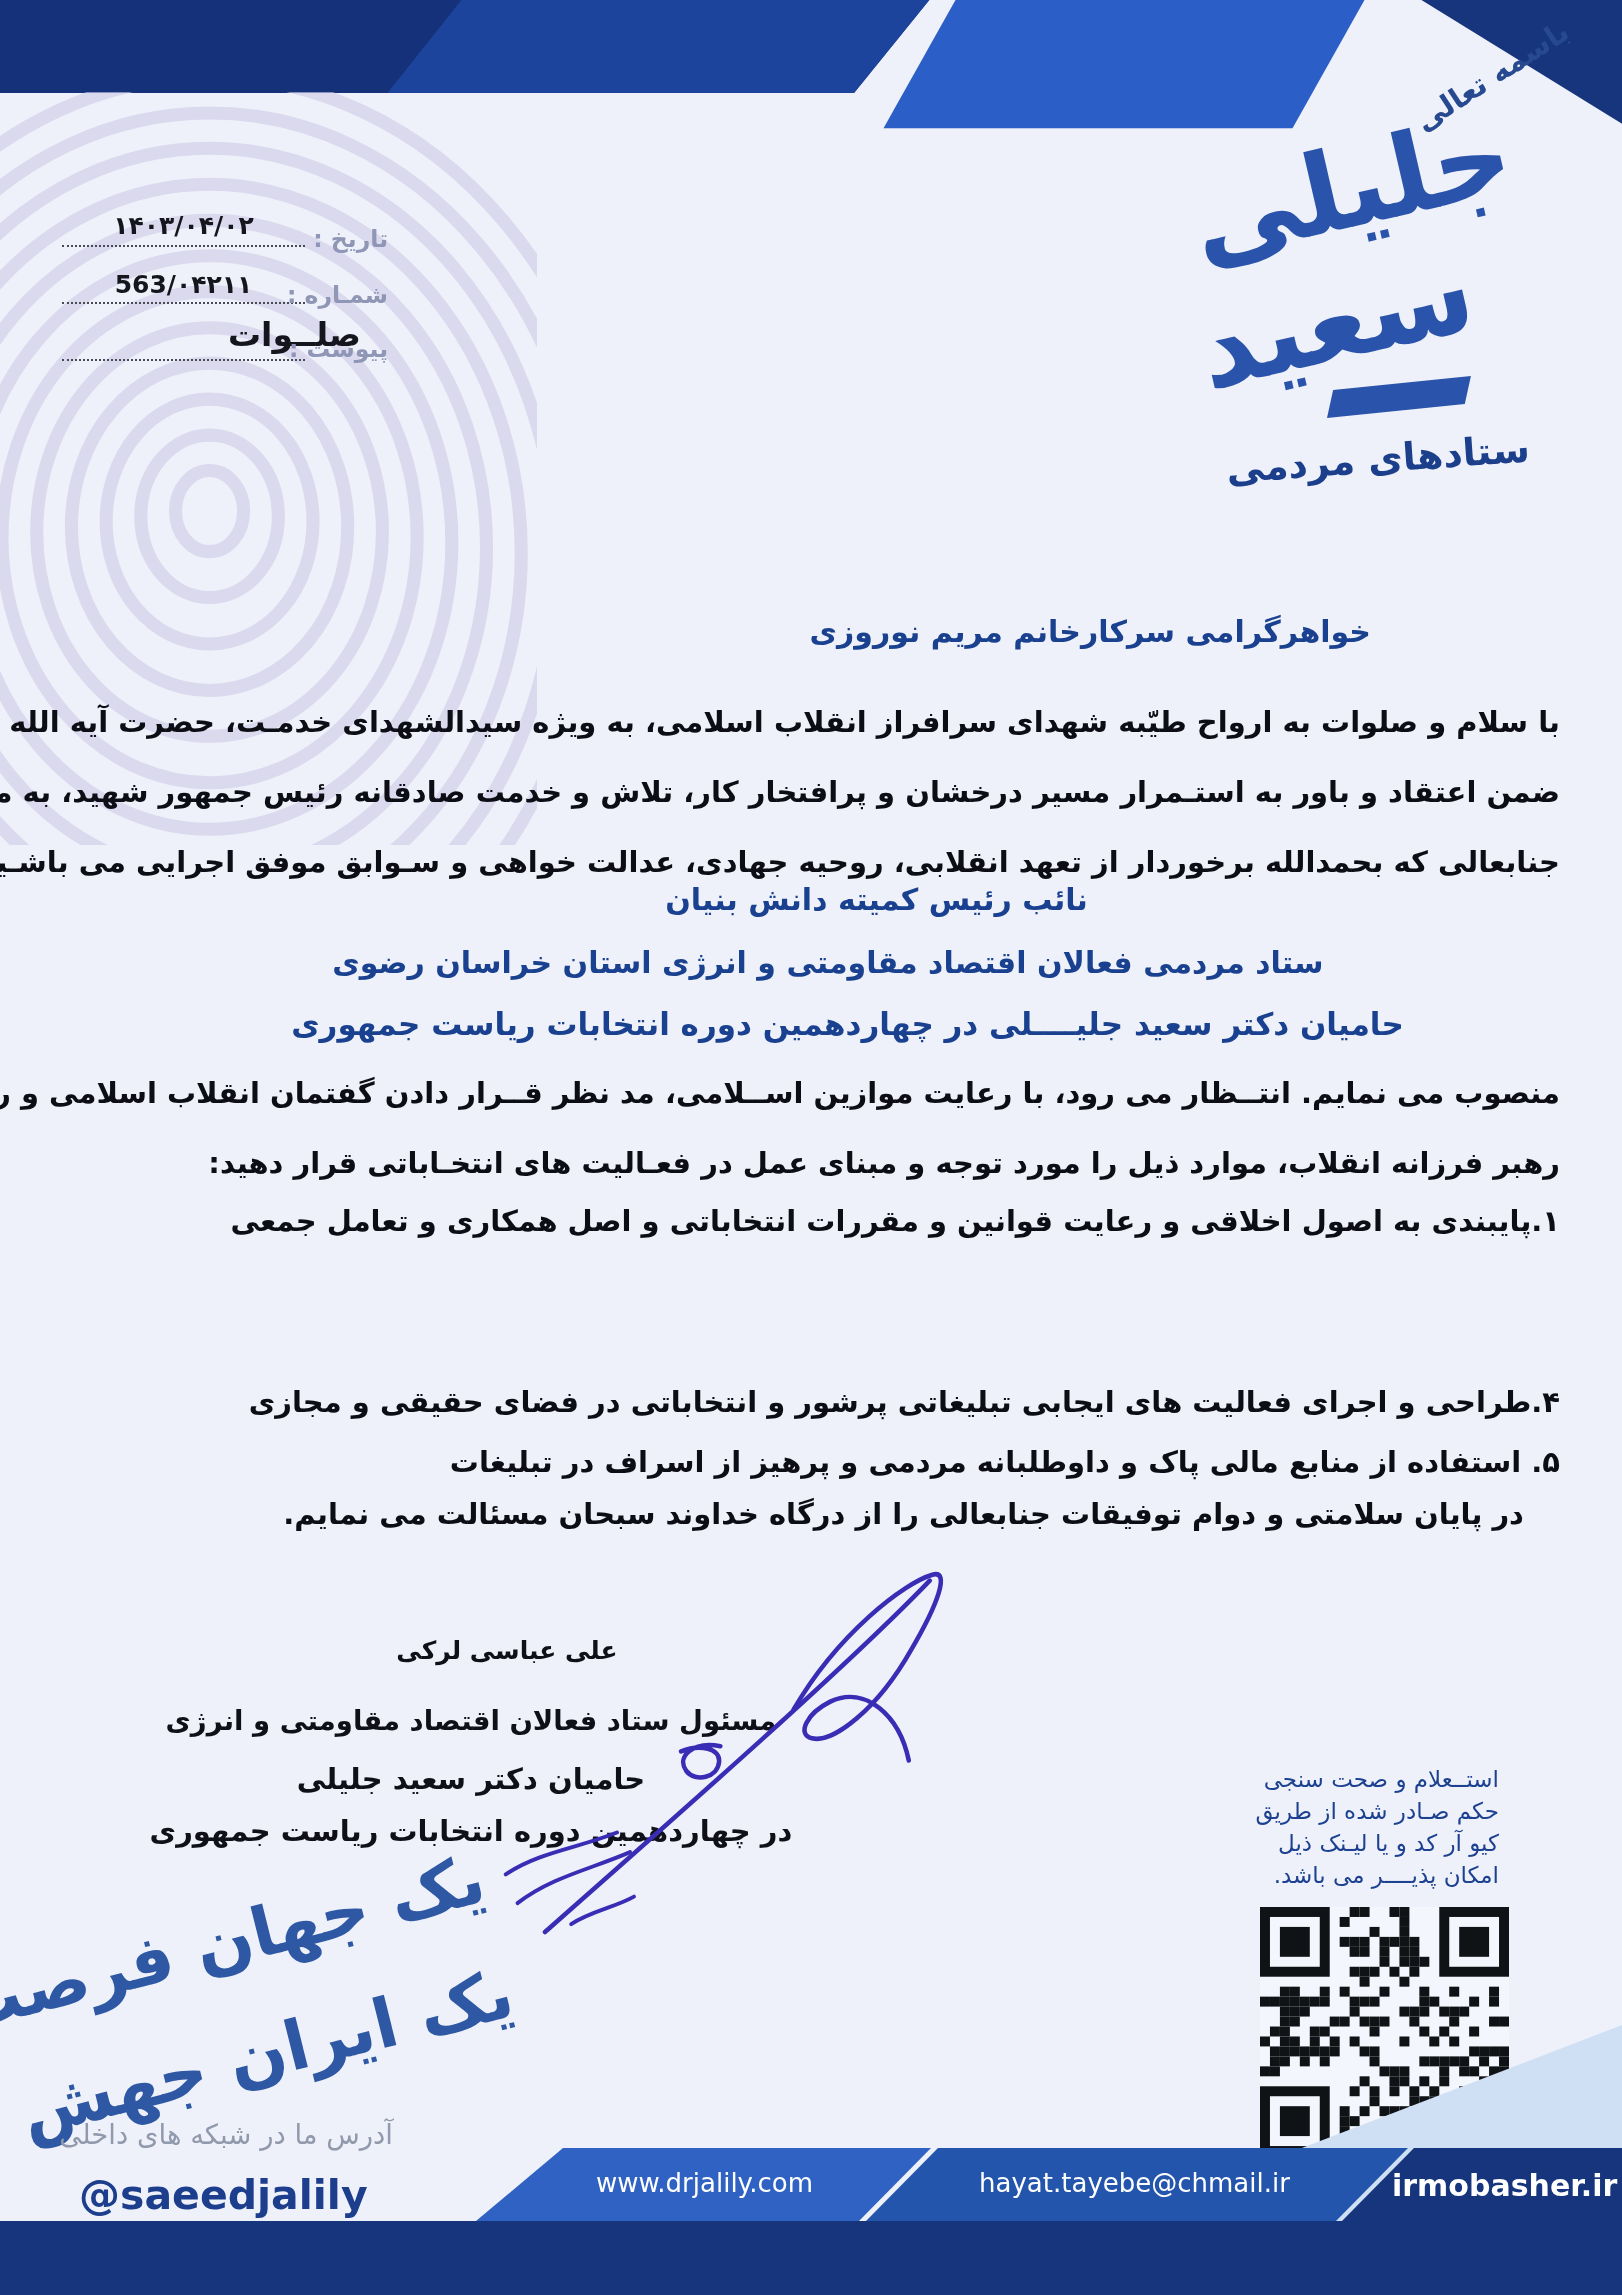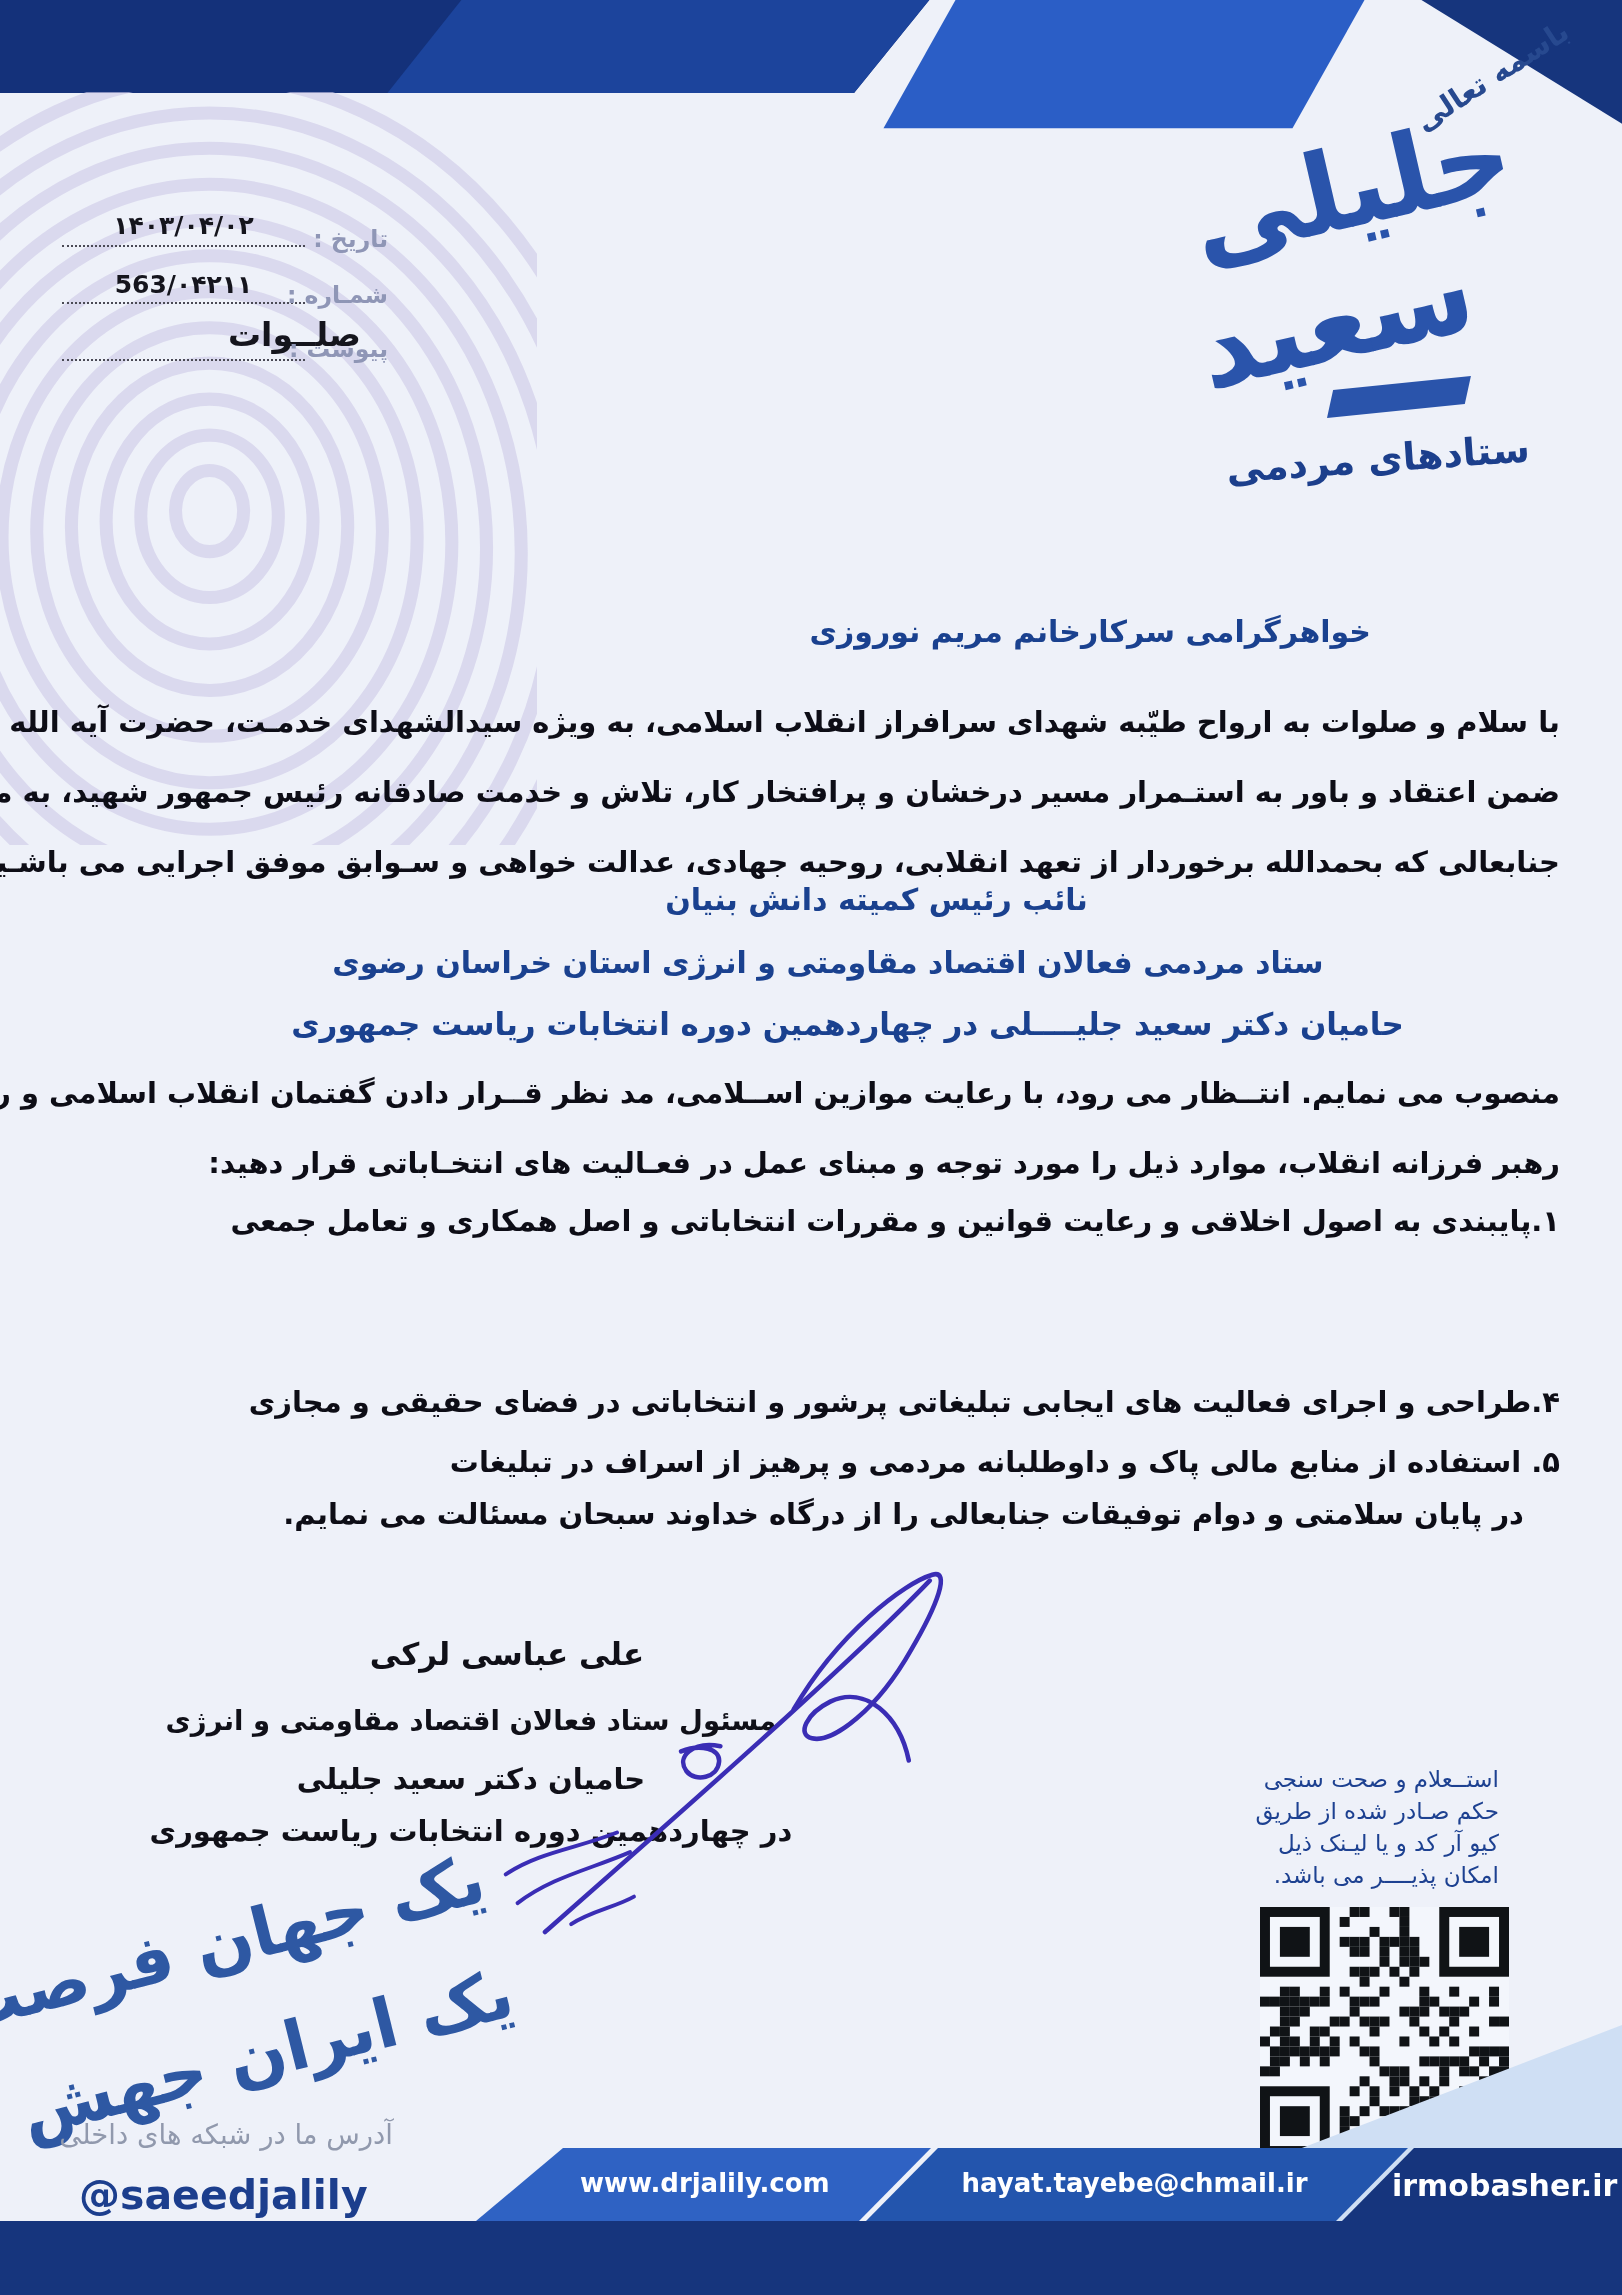--- a/index.html
+++ b/index.html
@@ -16,21 +16,21 @@
                direction:rtl;white-space:nowrap;}
   .meta-label{font-size:23.6px;font-weight:600;color:#8f96b6;direction:rtl;white-space:nowrap;}
   .meta-value{font-size:25px;font-weight:700;color:#15151d;text-align:center;direction:rtl;}
   .dots{border-bottom:2.6px dotted #4a4a55;height:0;}
   .sig-line{left:111px;width:720px;text-align:center;font-weight:700;color:#101018;
             direction:rtl;white-space:nowrap;}
   .verify-line{left:1047px;width:452px;text-align:right;direction:rtl;font-size:23px;
                font-weight:500;color:#1d4191;line-height:32px;white-space:nowrap;}
   .footer-strip{left:0;top:2148px;width:1623px;height:73px;}
   .fpara{position:absolute;top:0;height:73px;width:1623px;left:0;}
-  .ftext{position:absolute;color:#ffffff;font-size:26px;font-weight:700;top:19.6px;
+  .ftext{position:absolute;color:#ffffff;font-size:26px;font-weight:400;top:19.6px;
          white-space:nowrap;text-align:center;}
   .stamp{transform:rotate(-14deg);color:#24509f;font-weight:700;text-align:center;
          direction:rtl;line-height:118px;font-size:68px;white-space:nowrap;opacity:.95;}
 </style>
 </head>
 <body>
 
 <div class="page">
 
   <svg class="abs" style="left:0;top:0;" width="1623" height="144" viewBox="0 0 2480 220">
@@ -88,21 +88,21 @@
 
   <div class="abs body-line" style="top:1076px;">منصوب می نمایم. انتــظار می رود، با رعایت موازین اســلامی، مد نظر قــرار دادن گفتمان انقلاب اسلامی و رهنمودهای</div>
   <div class="abs right-line" style="top:1146px;">رهبر فرزانه انقلاب، موارد ذیل  را مورد توجه و مبنای عمل در فعـالیت های انتخـاباتی قرار دهید:</div>
 
   <div class="abs right-line" style="top:1204px;">۱.پایبندی به اصول اخلاقی و رعایت قوانین و مقررات انتخاباتی و اصل همکاری و تعامل جمعی</div>
   <div class="abs right-line" style="top:1385px;">۴.طراحی و اجرای فعالیت های ایجابی تبلیغاتی پرشور و انتخاباتی در فضای حقیقی و مجازی</div>
   <div class="abs right-line" style="top:1445px;">۵. استفاده از منابع مالی پاک و داوطلبانه مردمی و پرهیز از اسراف در تبلیغات</div>
 
   <div class="abs right-line" style="top:1497px;left:62px;width:1462px;">در پایان سلامتی و دوام توفیقات جنابعالی را از درگاه خداوند سبحان مسئالت می نمایم.</div>
 
-  <div class="abs sig-line" style="top:1636px;font-size:31px;left:147px;">علی عباسی لرکی</div>
+  <div class="abs sig-line" style="top:1636px;font-size:25px;left:147px;">علی عباسی لرکی</div>
   <div class="abs sig-line" style="top:1704px;font-size:27.5px;">مسئول ستاد فعالان اقتصاد مقاومتی و انرژی</div>
   <div class="abs sig-line" style="top:1762px;font-size:29px;">حامیان دکتر سعید جلیلی</div>
   <div class="abs sig-line" style="top:1814px;font-size:29px;">در چهاردهمین دوره انتخابات ریاست جمهوری</div>
 
   <svg class="abs" style="left:393px;top:1525px;" width="622" height="458" viewBox="600 2330 950 700">
     <g fill="none" stroke="#3a2db5" stroke-width="7" stroke-linecap="round">
       <path d="M1212,2612 C1280,2495 1382,2418 1424,2406 C1452,2398 1432,2452 1392,2520 C1340,2612 1272,2664 1240,2656 C1216,2650 1232,2618 1268,2600 C1322,2574 1374,2622 1388,2690"></path>
       <path d="M1420,2415 C1300,2540 1050,2760 832,2952"></path>
       <path d="M1100,2668 C1058,2660 1032,2684 1048,2706 C1062,2724 1096,2716 1098,2692 C1100,2672 1070,2664 1040,2676"></path>
       <path d="M772,2864 C822,2830 882,2824 942,2800" stroke-width="6"></path>

